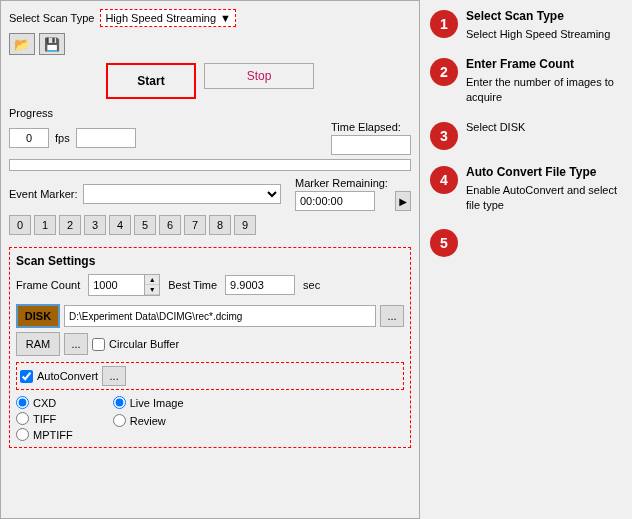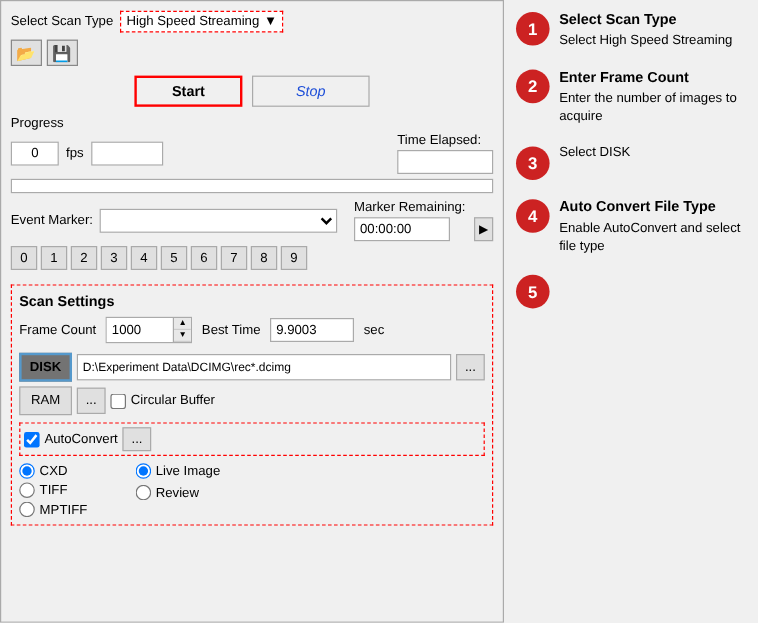--- a/index.html
+++ b/index.html
@@ -57,36 +57,35 @@
       font-size: 13px;
     }
     .start-stop-row {
       display: flex;
       justify-content: center;
       gap: 8px;
       margin-bottom: 8px;
     }
     .btn-start {
       width: 90px;
-      height: 26px;
+      height: 36px;
       background: #f0f0f0;
       border: 2px solid red;
       font-size: 12px;
       cursor: pointer;
       font-weight: bold;
     }
     .btn-stop {
-      width: 98px;
+      width: 110px;
       height: 26px;
       background: #f0f0f0;
       border: 1px solid #aaa;
       font-size: 12px;
       cursor: pointer;
-      color: #1d4ed8;
-      font-style: italic;
+      color: #be185d;
     }
     .progress-section {
       margin-bottom: 6px;
     }
     .progress-label {
       font-size: 11px;
       margin-bottom: 2px;
     }
     .progress-row {
       display: flex;
@@ -251,21 +250,21 @@
     .sec-label { font-size: 11px; }
     .disk-row {
       display: flex;
       align-items: center;
       gap: 4px;
       margin-bottom: 4px;
     }
     .btn-disk {
       width: 44px;
       height: 24px;
-      background: #737373;
+      background: #a16207;
       border: 2px solid #5599cc;
       font-size: 11px;
       font-weight: bold;
       cursor: pointer;
     }
     .disk-path {
       flex: 1;
       height: 22px;
       border: 1px solid #aaa;
       background: white;

